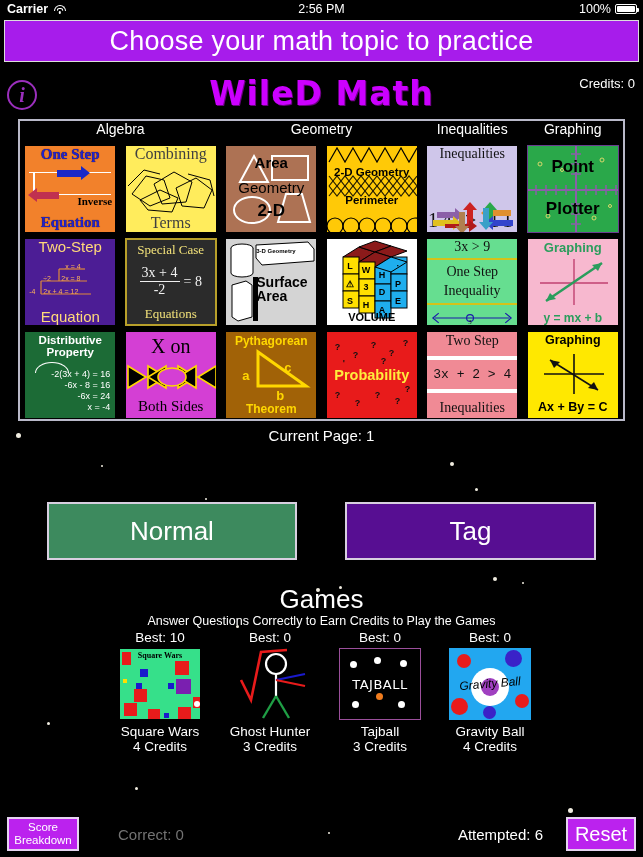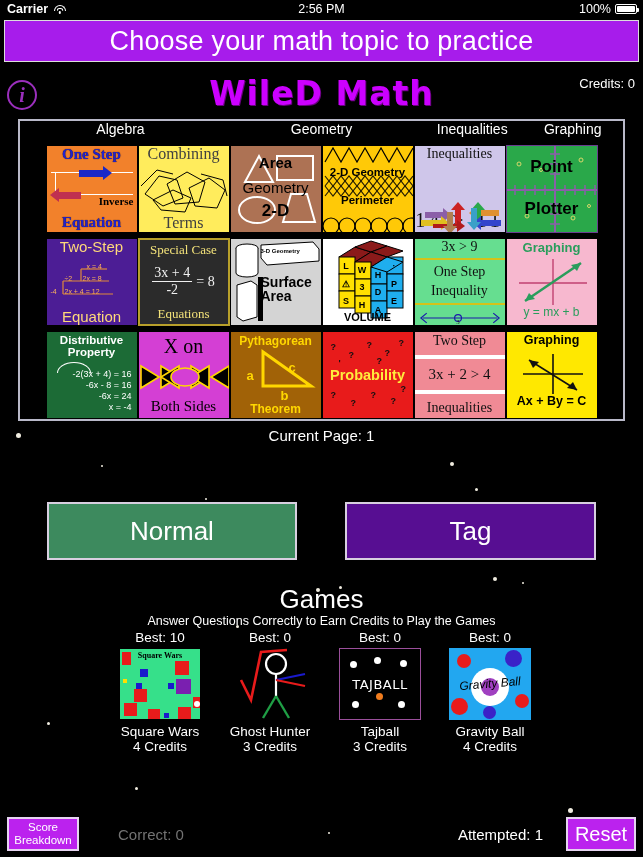--- a/index.html
+++ b/index.html
@@ -56,21 +56,21 @@
   
   .grid-panel {
     position:absolute; left:18px; top:119px; width:607px; height:302px;
     border:2px solid #b9b9c9; background:#000;
   }
   .col-headers {
     position:absolute; left:0; top:0; width:100%; height:20px;
     display:flex;
   }
   .col-header { flex:1; text-align:center; color:#fff; font-size:14px; }
-  .tiles { position:absolute; left:0; top:21px; width:100%; display:flex; flex-direction:column;align-items:center; }
+  .tiles { position:absolute; left:0; top:21px; width:100%; display:flex; flex-direction:column; }
   .trow { display:flex; height:93px; }
   .tcell { flex:1; display:flex; align-items:center; justify-content:center; }
   .tile {
     width:92px; height:88px; position:relative; overflow:hidden;
     display:flex; flex-direction:column; align-items:center; justify-content:space-between;
   }
 
   
   .tl-top, .tl-bot, .tl-mid { width:100%; text-align:center; line-height:1.05; z-index:3; position:relative;}
 
@@ -141,21 +141,21 @@
   
   .t-osi { background:#66de90; border:1px solid #000; }
   .t-osi .tl-top { color:#111; font-family:"Liberation Serif",serif; font-size:14px; margin-top:1px;}
   .t-osi .tl-mid { color:#111; font-family:"Liberation Serif",serif; font-size:14px; line-height:1.1;}
   .t-osi .sep { width:100%; height:2px; background:#d6c21a; }
   .t-osi svg { width:100%; height:16px; }
 
   
   .t-graph1 { background:#f7b8cf; border:1px solid #000; }
   .t-graph1 .tl-top { color:#2a9d5c; font-weight:bold; font-size:13px; margin-top:2px;}
-  .t-graph1 .tl-bot { color:#2a9d5c; font-weight:normal; font-size:12px; margin-bottom:6px;}
+  .t-graph1 .tl-bot { color:#2a9d5c; font-weight:bold; font-size:12px; margin-bottom:0;}
   .t-graph1 svg { position:absolute; left:0; top:16px; }
 
   
   .t-dist { background:#1c6b36; border:1px solid #000; }
   .t-dist .tl-top { color:#fff; font-weight:bold; font-size:11.5px; line-height:1.05; margin-top:2px;}
   .t-dist .steps { width:100%; text-align:right; padding-right:5px; color:#fff; font-size:9px; line-height:1.25; }
   .t-dist .arc { position:absolute; left:10px; top:30px; width:34px; height:11px;
                  border:1.2px solid #fff; border-bottom:none; border-radius:50% 50% 0 0 / 100% 100% 0 0;}
 
   
@@ -171,27 +171,27 @@
   .t-pyth .lab { position:absolute; color:#ffd700; font-weight:bold; font-size:13px; z-index:5;}
 
   
   .t-prob { background:#e81b1b; border:1px solid #000; justify-content:center; }
   .t-prob .plabel { color:#ffec3d; font-weight:bold; font-size:14.5px; z-index:4;}
   .t-prob .q { position:absolute; color:#111; font-weight:bold; font-size:9px; }
 
   
   .t-tsi { background:#f08a95; border:1px solid #000; }
   .t-tsi .tl-top, .t-tsi .tl-bot { color:#111; font-family:"Liberation Serif",serif; font-size:14px; }
-  .t-tsi .tl-mid { color:#111; font-family:Liberation Serif, serif; font-size:15px; }
+  .t-tsi .tl-mid { color:#111; font-family:Liberation Mono, monospace; font-size:13px; }
   .t-tsi .ws { width:100%; height:4px; background:#fff; }
 
   
   .t-graph2 { background:#ffe800; border:1px solid #000; }
   .t-graph2 .tl-top { color:#000; font-weight:bold; font-size:12.5px; margin-top:2px;}
-  .t-graph2 .tl-bot { color:#000; font-weight:bold; font-size:12.5px; margin-bottom:9px;}
+  .t-graph2 .tl-bot { color:#000; font-weight:bold; font-size:12.5px; margin-bottom:3px;}
   .t-graph2 svg { position:absolute; left:0; top:18px;}
 
   
   .cur-page { position:absolute; top:427px; left:0; width:100%; text-align:center; color:#fff; font-size:15px; }
   .next-page { position:absolute; right:10px; top:420px; width:110px; color:#ef1c1c; font-size:14.5px; text-align:center;}
   .next-page .arw { position:relative; margin-top:2px; height:8px; }
   .next-page .arw i { position:absolute; left:0; right:10px; top:3px; height:2px; background:#ef1c1c;}
   .next-page .arw b { position:absolute; right:0; top:0; border-left:11px solid #ef1c1c; border-top:4px solid transparent; border-bottom:4px solid transparent;}
 
   
@@ -759,18 +759,18 @@
       <div class="g-credits">4 Credits</div>
     </div>
 
   </div>
 
   <div class="score-btn">
     <span>Score</span>
     <span>Breakdown</span>
   </div>
   <div class="correct-lbl">Correct: 0</div>
-  <div class="attempted-lbl">Attempted: 1</div>
+  <div class="attempted-lbl">Attempted: 6</div>
   <div class="reset-btn">
     <span>Reset</span>
   </div>
 
 </div>
 
 </body></html>

